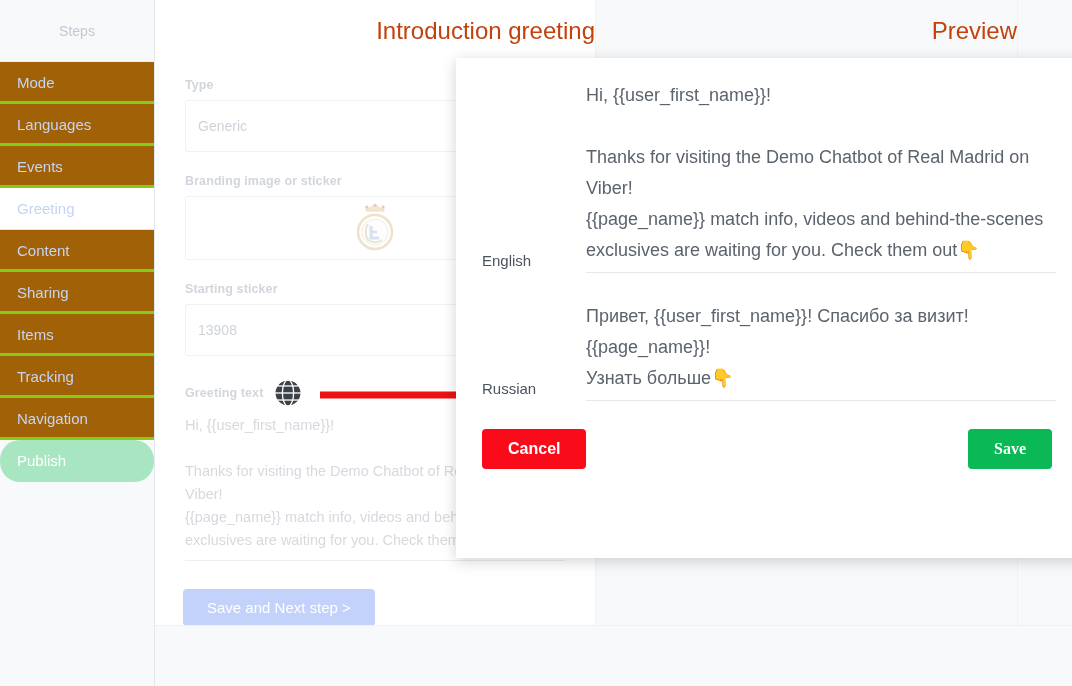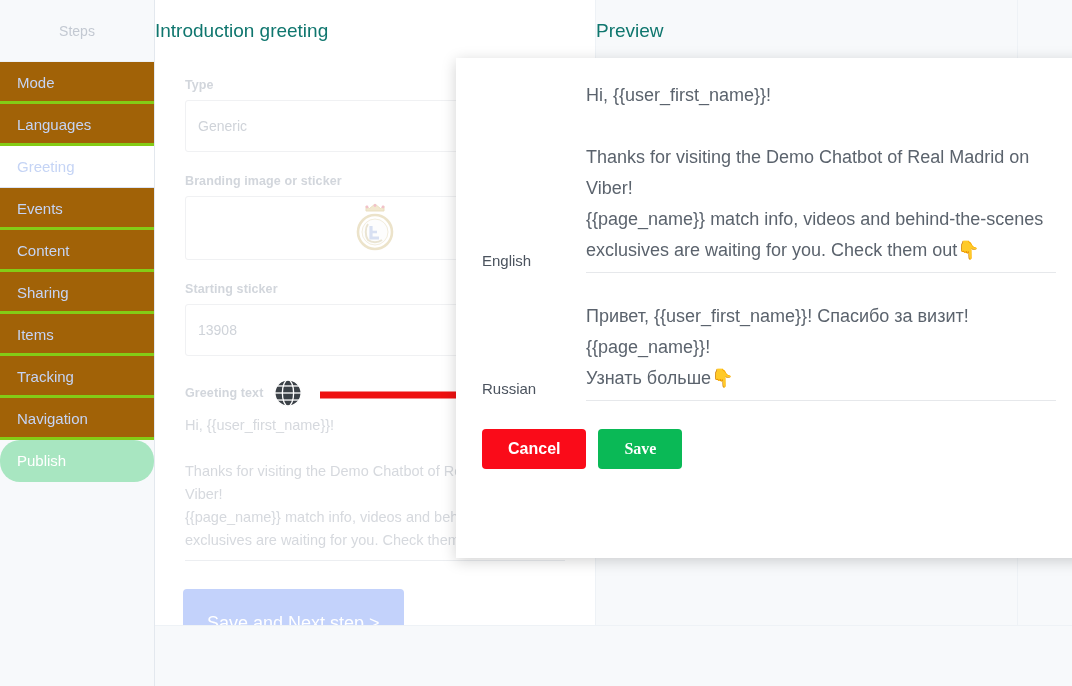--- a/index.html
+++ b/index.html
@@ -75,23 +75,23 @@
   }
   .col-right {
     position: absolute;
     left: 1018px; top: 0;
     width: 54px; height: 625px;
     background: #f7f9fb;
   }
   .col-head {
     height: 62px;
     line-height: 62px;
-    text-align: left;
-    font-size: 19px;
-    color: #0f766e;
+    text-align: right;
+    font-size: 24px;
+    color: #c2410c;
     font-weight: 400;
     border-bottom: 1px solid #edf1f5;
   }
   .col-head.on-white { border-bottom: 1px solid #ffffff; }
 
   
   .form-body { padding: 16px 30px 0 30px; }
   .field-label {
     font-size: 12.5px;
     font-weight: bold;
@@ -140,22 +140,22 @@
     padding-bottom: 8px;
     white-space: pre-wrap;
   }
   .emoji-pt { color: #f2c94c; }
 
   .save-next-wrap { padding: 28px 0 0 28px; }
   .save-next {
     display: inline-block;
     background: #c3d2fb;
     color: #ffffff;
-    font-size: 18px;
-    padding: 24px 24px;
+    font-size: 15px;
+    padding: 10px 24px;
     border-radius: 4px;
     border: none;
     cursor: pointer;
     font-family: "Liberation Sans", sans-serif;
   }
 
   
   .preview-ghost {
     margin: 8px auto 0 auto;
     width: 300px;
@@ -202,21 +202,21 @@
     line-height: 31px;
     color: #5b636d;
     white-space: pre-wrap;
     border-bottom: 1px solid #e6e8eb;
     padding-bottom: 6px;
   }
   .lang-row.second { margin-top: 22px; }
   .modal-actions {
     margin-top: 22px;
     display: flex;
-    justify-content: flex-start;
+    justify-content: space-between;
     gap: 12px;
     padding-right: 4px;
   }
   .btn {
     border: none;
     border-radius: 4px;
     color: #fff;
     font-size: 16px;
     font-weight: bold;
     padding: 11px 26px;
@@ -242,25 +242,25 @@
 
   <div class="sidebar">
     <div class="sidebar-title">Steps</div>
 
     <div class="step">
       <span>Mode</span>
     </div>
     <div class="step">
       <span>Languages</span>
     </div>
+    <div class="step">
+      <span>Events</span>
+    </div>
     <div class="step active-white">
       <span>Greeting</span>
-    </div>
-    <div class="step">
-      <span>Events</span>
     </div>
     <div class="step">
       <span>Content</span>
     </div>
     <div class="step">
       <span>Sharing</span>
     </div>
     <div class="step">
       <span>Items</span>
     </div>

